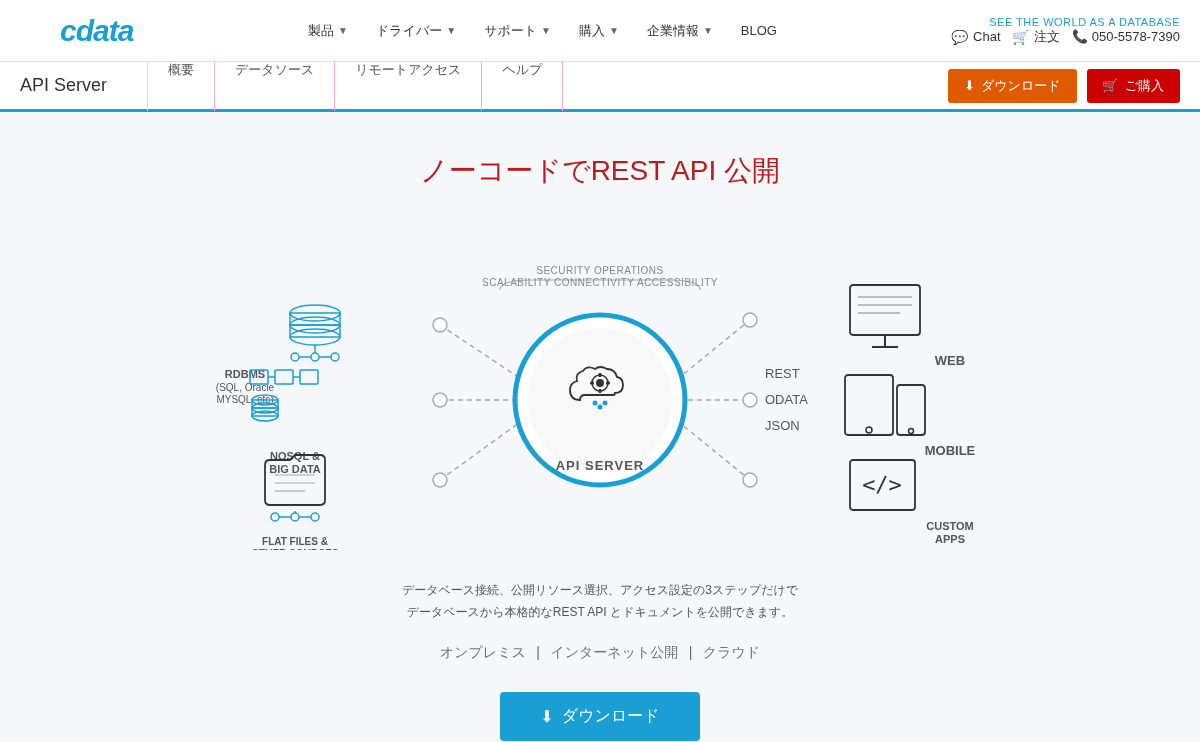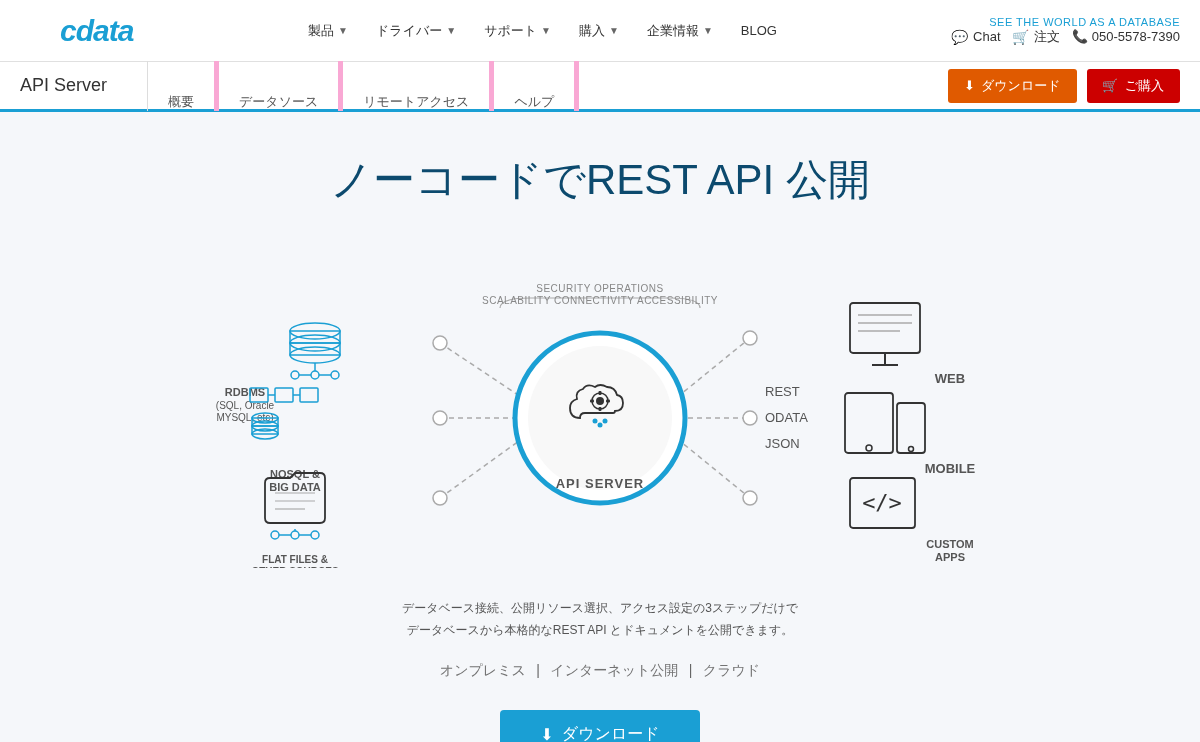--- a/index.html
+++ b/index.html
@@ -75,24 +75,24 @@
     .sub-nav-links {
       display: flex;
       align-items: center;
       flex: 1;
     }
     .sub-nav-link {
       padding: 0 20px;
       font-size: 13px;
       color: #555;
       cursor: pointer;
-      border-right: 5px solid #f9a8d4;
+      border-right: 1px solid #f9a8d4;
       height: 50px;
       display: flex;
-      align-items: flex-end;
+      align-items: flex-start;
     }
     .sub-nav-link:first-child { border-left: 1px solid #ddd; }
     .sub-nav-actions { display: flex; gap: 10px; margin-left: auto; }
     .btn-download {
       background: #e05a00;
       color: #fff;
       border: none;
       padding: 8px 16px;
       font-size: 13px;
       cursor: pointer;
@@ -120,22 +120,22 @@
     .main-content {
       background: #f5f7fa;
       min-height: 580px;
       display: flex;
       flex-direction: column;
       align-items: center;
       padding: 40px 20px;
     }
 
     .hero-title {
-      font-size: 42px;
-      color: #0c4a6e;
+      font-size: 28px;
+      color: #b91c1c;
       font-weight: 300;
       margin-bottom: 40px;
     }
 
     
     .diagram-area {
       width: 100%;
       max-width: 900px;
       position: relative;
       height: 320px;

